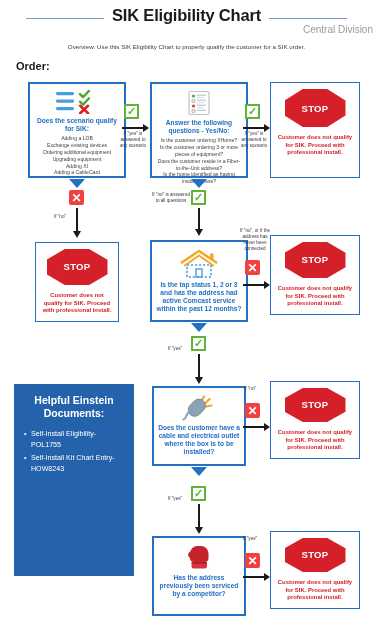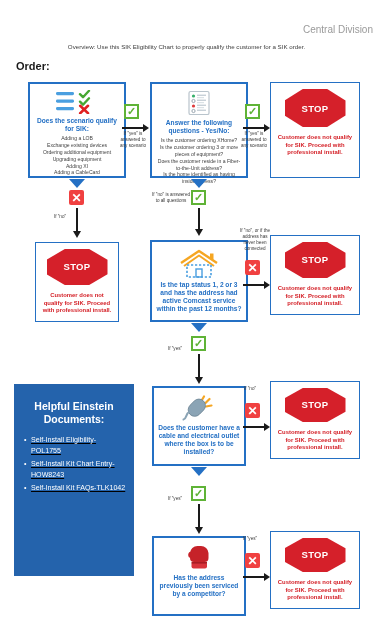--- a/index.html
+++ b/index.html
@@ -101,44 +101,49 @@
     border-top: 9px solid #2470c4;
   }
   .edge-label {
     position: absolute; font-size: 4.6px; color: #3a3a3a; line-height: 1.3;
     text-align: center;
   }
 
   
   .docs-panel {
     position: absolute; background: #2463ac;
-    padding: 16px 8px;
+    padding: 10px 8px;
   }
   .docs-title {
     color: #ffffff; font-weight: bold; font-size: 10.5px; line-height: 1.25;
     text-align: center; margin-bottom: 9px;
   }
-  .docs-list { list-style: none; text-decoration: underline; }
+  .docs-list { list-style: none; }
   .docs-list li {
     color: #ffffff; font-size: 7.1px; line-height: 1.55;
     padding-left: 9px; position: relative; margin-bottom: 2px;
   }
   .docs-list li::before {
     content: "\2022"; position: absolute; left: 2px; top: 0; font-size: 7px;
   }
 
   
   .icon-wrap { display: flex; align-items: center; justify-content: center; }
 </style>
 </head>
 <body>
 
 <div id="page">
 
   <div class="header">
+    <div class="title-row">
+      <div class="rule"></div>
+      <div class="chart-title">SIK Eligibility Chart</div>
+      <div class="rule"></div>
+    </div>
     <div class="chart-subtitle">Central Division</div>
     <div class="chart-overview">Overview: Use this SIK Eligibility Chart to properly qualify the customer for a SIK order.</div>
   </div>
   <div class="start-label">Order:</div>
 
   <div class="box" style="left:28px; top:82px; width:98px; height:96px;">
     <div class="icon-wrap" style="margin:2px 0 3px;">
       <svg width="46" height="24" viewBox="0 0 46 24">
         <rect x="2" y="2" width="18" height="3.2" rx="1.4" fill="#4a9fe0"></rect>
         <rect x="2" y="9.5" width="18" height="3.2" rx="1.4" fill="#4a9fe0"></rect>
@@ -262,21 +267,20 @@
     <span>✓</span>
   </div>
   <div class="arrow-v" style="left:198px; top:354px; height:24px;"></div>
   <div class="edge-label" style="left:163px; top:346px; width:24px;">If "yes"</div>
 
   <div class="docs-panel" style="left:14px; top:384px; width:120px; height:192px;">
     <div class="docs-title">Helpful Einstein Documents:</div>
     <ul class="docs-list">
       <li>Self-Install Eligibility-POL1755</li>
       <li>Self-Install Kit Chart Entry-HOW8243</li>
-      <li>Self-Install Kit FAQs-TLK1042</li>
     </ul>
   </div>
 
   <div class="box" style="left:152px; top:386px; width:94px; height:80px;">
     <div class="icon-wrap" style="margin:3px 0 3px;">
       <svg width="34" height="26" viewBox="0 0 34 26">
         <path d="M22 1.5 L19 6.5 M27.5 4 L23.5 8" stroke="#f5a623" stroke-width="2.2" stroke-linecap="round"></path>
         <path d="M29.5 10.5 L24 11.5" stroke="#f5a623" stroke-width="2.2" stroke-linecap="round"></path>
         <path d="M21.5 6 a6.5 6.5 0 0 1 0 9.2 l-4.2 4.2 a6.5 6.5 0 0 1 -9.2 -9.2 l4.2 -4.2 a6.5 6.5 0 0 1 9.2 0 z" fill="#8ba4b5" stroke="#6f8796" stroke-width="0.9"></path>
         <path d="M8 16 C3 19 5 24 1.5 24.5" stroke="#8ba4b5" stroke-width="2" fill="none" stroke-linecap="round"></path>

